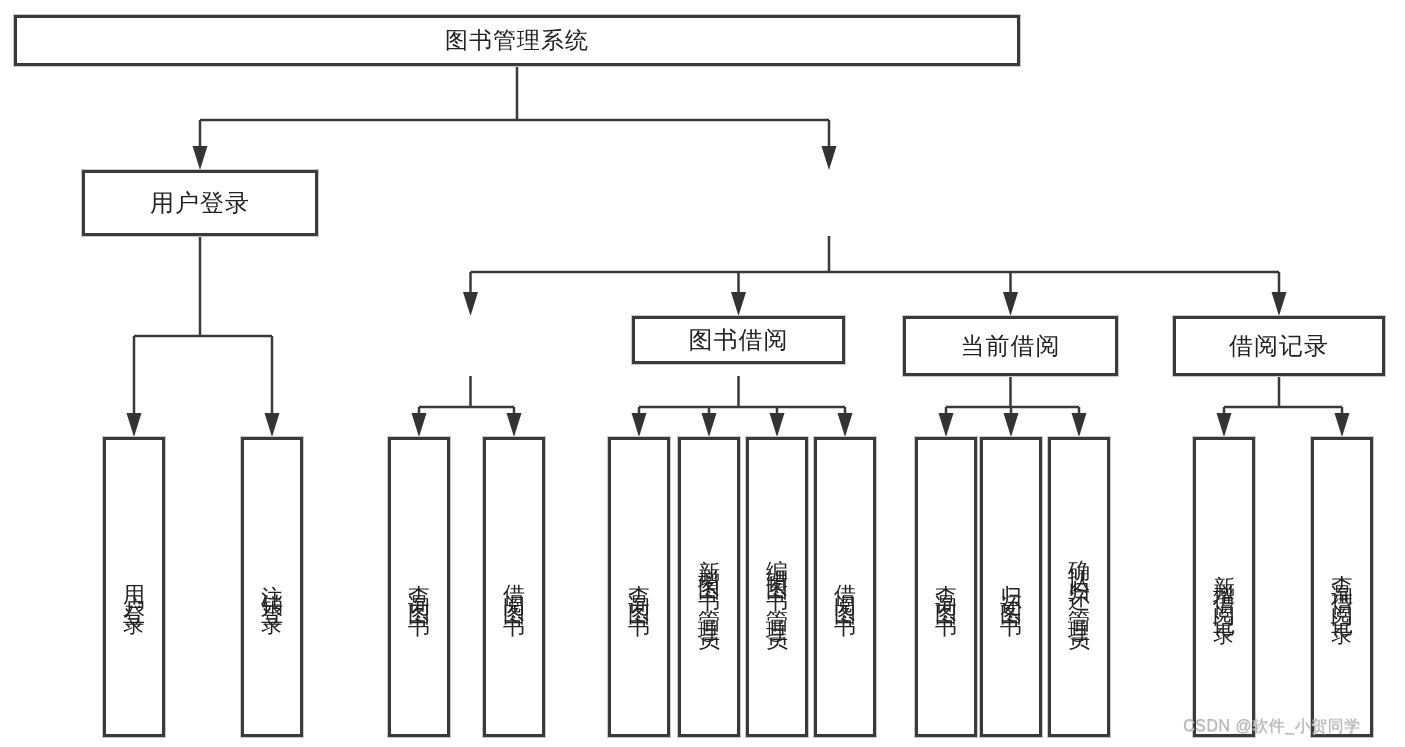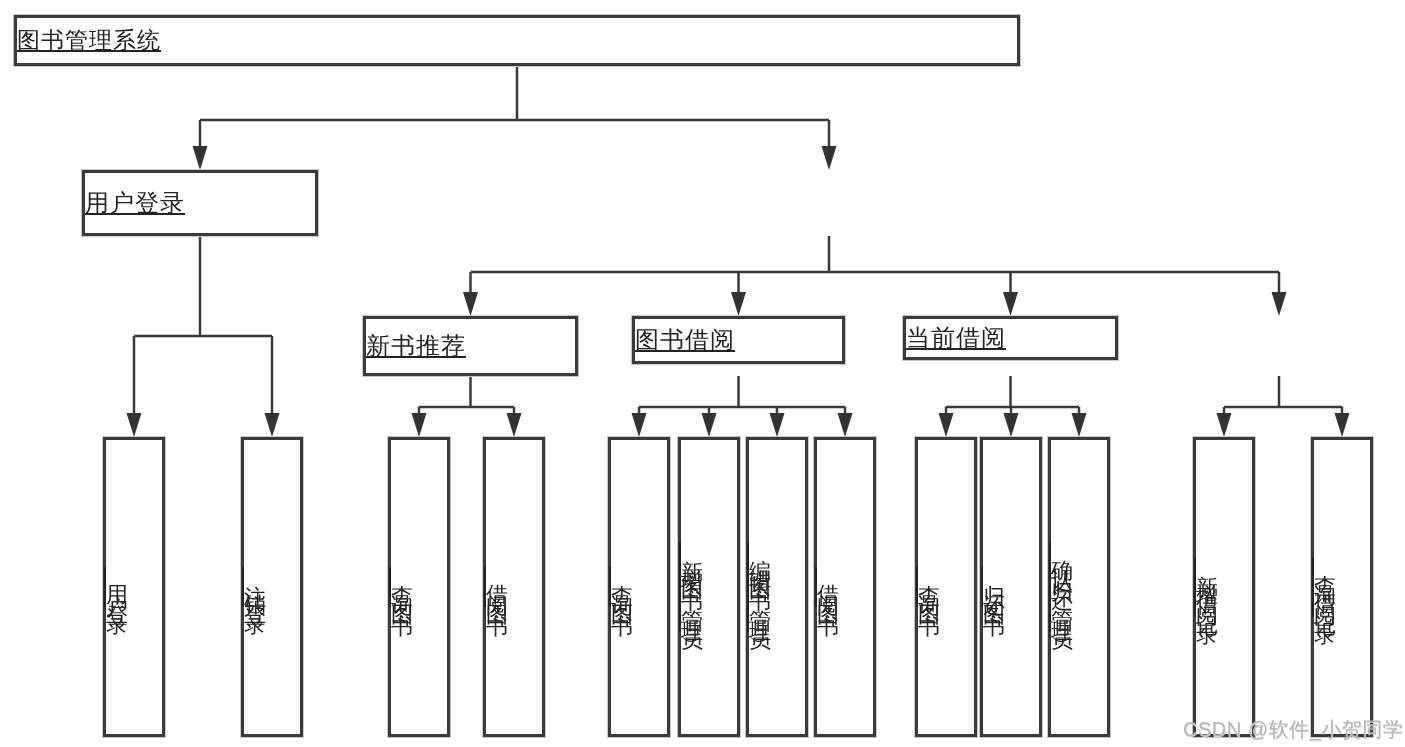--- a/index.html
+++ b/index.html
@@ -4,32 +4,31 @@
 <style>
   html,body { margin:0; padding:0; background:#ffffff; }
   .canvas {
     position:relative; width:1405px; height:747px; background:#ffffff;
     font-family:"Liberation Sans", sans-serif; overflow:hidden;
   }
   .connectors { position:absolute; left:0; top:0; width:1405px; height:747px; }
   .node {
     position:absolute; box-sizing:border-box; background:#ffffff;
     border:3px solid #3a3a3a; box-shadow:0 0 0 1px #c9c9c9;
-    display:flex; align-items:center; 
+    display:flex; align-items:center; justify-content:center;
     color:#222222;
-    text-decoration:underline;
   }
   .node.h { font-size:24px; letter-spacing:1px; white-space:nowrap; }
   .node.root { font-size:23px; }
   .node.v span.vtext {
     writing-mode:vertical-rl; text-orientation:mixed;
     font-size:22px; letter-spacing:10px; line-height:1; white-space:nowrap;
   }
   .watermark {
-    position:absolute; left:1183px; top:716px; font-size:20px;
+    position:absolute; left:1183px; top:716px; font-size:16px;
     color:#b4b7b9; letter-spacing:0.5px; white-space:nowrap;
     text-shadow:0.5px 0.5px 0 #d8d2d2;
   }
   .line { stroke:#3a3a3a; stroke-width:2.5; fill:none; }
   .arrow { fill:#333333; stroke:none; }
 </style>
 </head>
 <body>
 
 <div class="canvas">
@@ -78,28 +77,28 @@
   </svg>
 
   <div class="node h root" style="left:14px; top:15px; width:1006px; height:51px;">
     <span>图书管理系统</span>
   </div>
 
   <div class="node h" style="left:82px; top:170px; width:236px; height:66px;">
     <span>用户登录</span>
   </div>
 
-  <div class="node h" style="left:363px; top:316px; width:215px; height:60px;">
-    <span>新书推荐</span>
-  </div>
   <div class="node h" style="left:632px; top:316px; width:213px; height:48px;">
     <span>图书借阅</span>
   </div>
-  <div class="node h" style="left:903px; top:316px; width:215px; height:44px;">
+  <div class="node h" style="left:903px; top:316px; width:215px; height:60px;">
     <span>当前借阅</span>
+  </div>
+  <div class="node h" style="left:1173px; top:316px; width:212px; height:60px;">
+    <span>借阅记录</span>
   </div>
 
   <div class="node v" style="left:103px; top:437px; width:62px; height:300px;">
     <span class="vtext">用户登录</span>
   </div>
   <div class="node v" style="left:241px; top:437px; width:62px; height:300px;">
     <span class="vtext">注销登录</span>
   </div>
 
   <div class="node v" style="left:388px; top:437px; width:62px; height:300px;">

